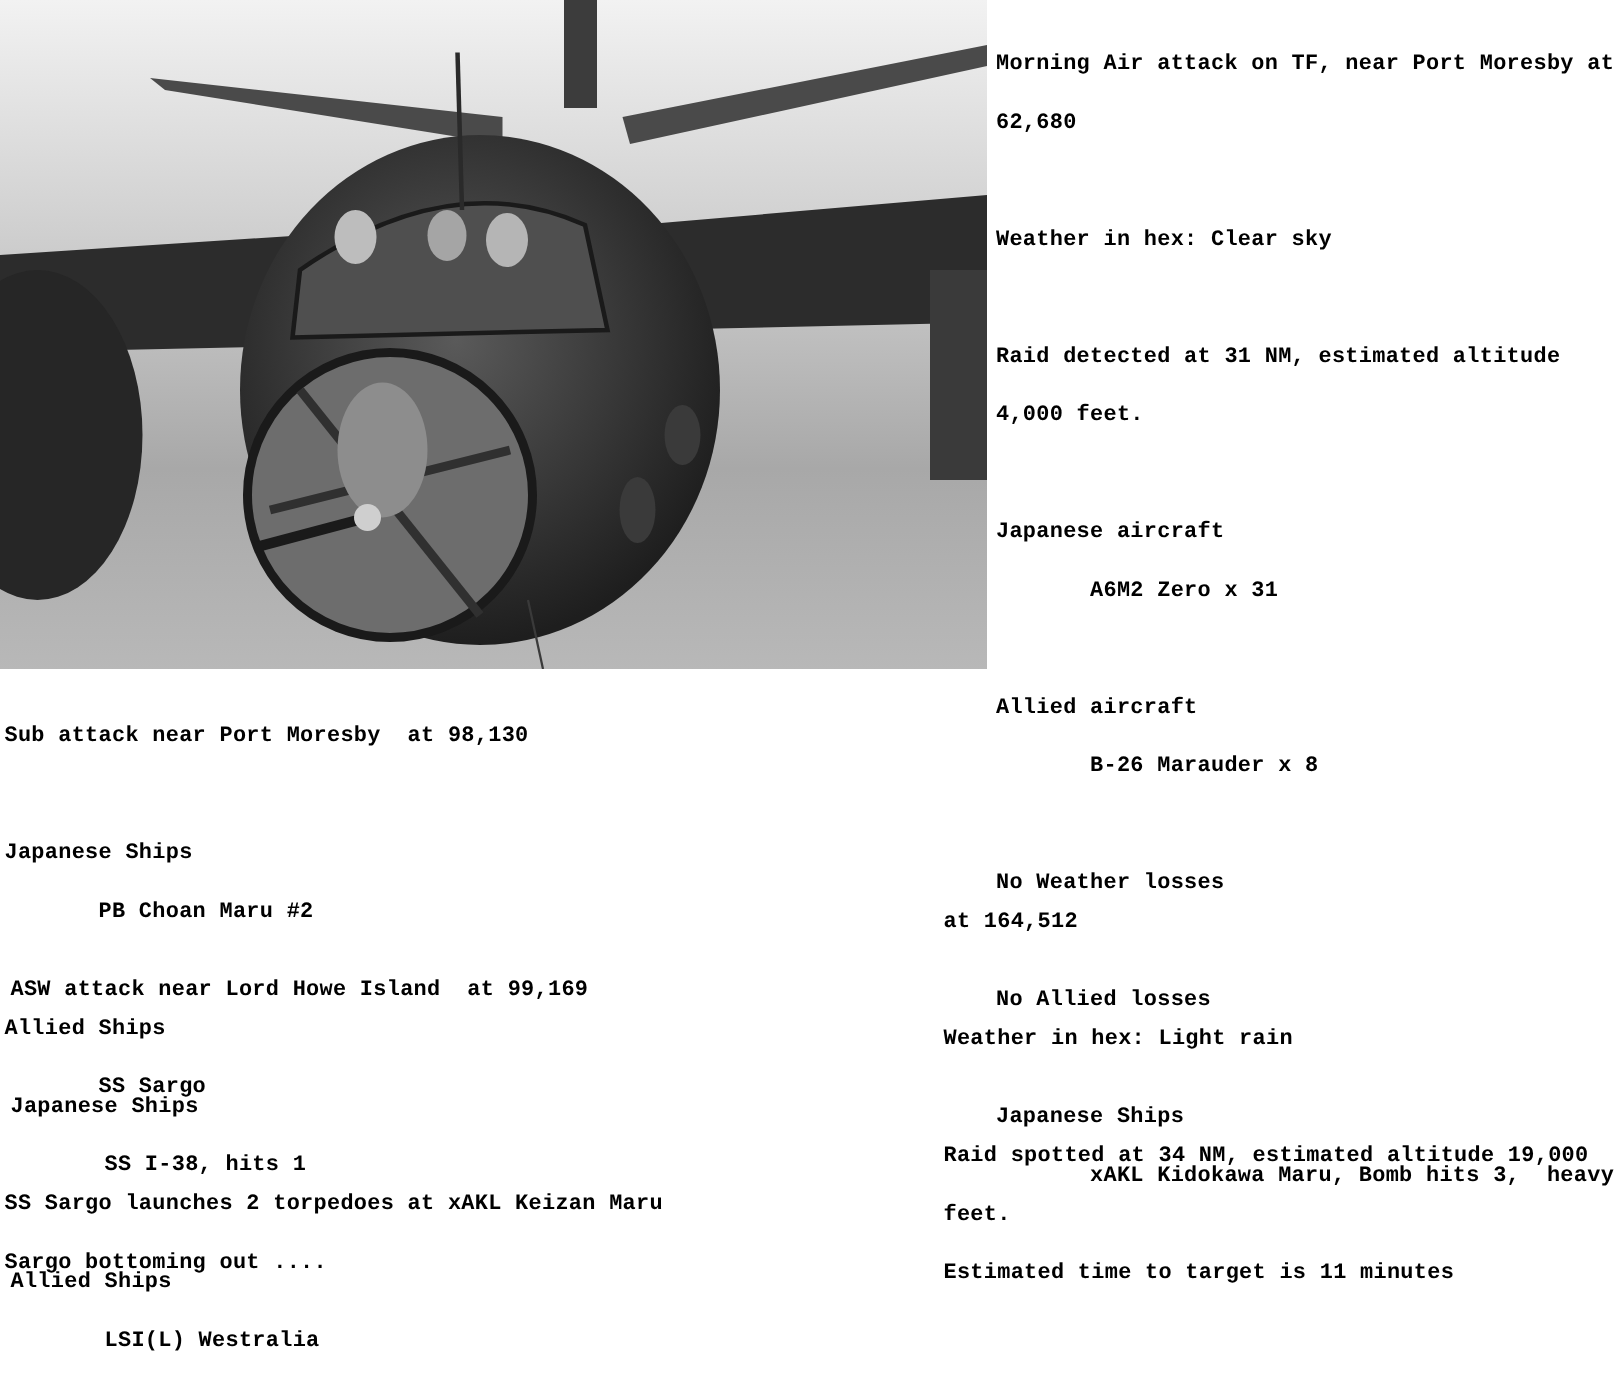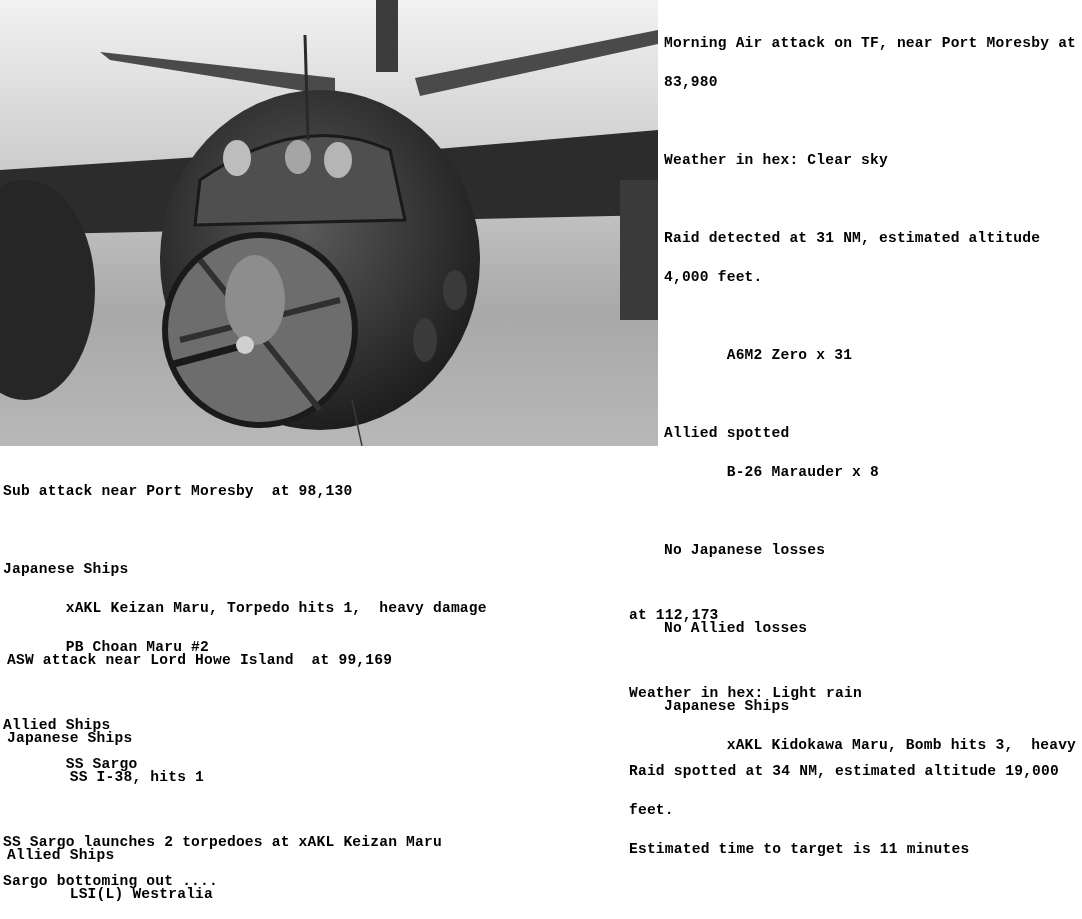--- a/index.html
+++ b/index.html
@@ -71,33 +71,34 @@
     <line x1="305" y1="35" x2="308" y2="140" stroke="#2a2a2a" stroke-width="3"></line>
     <line x1="352" y1="400" x2="362" y2="446" stroke="#3a3a3a" stroke-width="1.5"></line>
 
     <ellipse cx="455" cy="290" rx="12" ry="20" fill="#3a3a3a"></ellipse>
     <ellipse cx="425" cy="340" rx="12" ry="22" fill="#3a3a3a"></ellipse>
   </svg>
 </div>
 
 <div class="log" style="left:664px; top:11px;">
   <span class="line">Morning Air attack on TF, near Port Moresby at</span>
-  <span class="line">83,980</span>
+  <span class="line">62,680</span>
   <span class="gap"></span>
   <span class="line">Weather in hex: Clear sky</span>
   <span class="gap"></span>
   <span class="line">Raid detected at 31 NM, estimated altitude</span>
   <span class="line">4,000 feet.</span>
   <span class="gap"></span>
+  <span class="line">Japanese aircraft</span>
   <span class="line">       A6M2 Zero x 31</span>
   <span class="gap"></span>
-  <span class="line">Allied spotted</span>
+  <span class="line">Allied aircraft</span>
   <span class="line">       B-26 Marauder x 8</span>
   <span class="gap"></span>
-  <span class="line">No Japanese losses</span>
+  <span class="line">No Weather losses</span>
   <span class="gap"></span>
   <span class="line">No Allied losses</span>
   <span class="gap"></span>
   <span class="line">Japanese Ships</span>
   <span class="line">       xAKL Kidokawa Maru, Bomb hits 3,  heavy</span>
   <span class="gap"></span>
   
   
   
   
@@ -115,21 +116,20 @@
   
   
   
   
 </div>
 
 <div class="log" style="left:3px; top:459px;">
   <span class="line">Sub attack near Port Moresby  at 98,130</span>
   <span class="gap"></span>
   <span class="line">Japanese Ships</span>
-  <span class="line">       xAKL Keizan Maru, Torpedo hits 1,  heavy damage</span>
   <span class="line">       PB Choan Maru #2</span>
   <span class="gap"></span>
   <span class="line">Allied Ships</span>
   <span class="line">       SS Sargo</span>
   <span class="gap"></span>
   <span class="line">SS Sargo launches 2 torpedoes at xAKL Keizan Maru</span>
   <span class="line">Sargo bottoming out ....</span>
 </div>
 
 <div class="log" style="left:7px; top:628px;">
@@ -141,21 +141,21 @@
   <span class="line">Allied Ships</span>
   <span class="line">       LSI(L) Westralia</span>
   
   
   
   
   
 </div>
 
 <div class="log" style="left:629px; top:583px;">
-  <span class="line">at 112,173</span>
+  <span class="line">at 164,512</span>
   <span class="gap"></span>
   <span class="line">Weather in hex: Light rain</span>
   <span class="gap"></span>
   <span class="line">Raid spotted at 34 NM, estimated altitude 19,000</span>
   <span class="line">feet.</span>
   <span class="line">Estimated time to target is 11 minutes</span>
   <span class="gap"></span>
   
   
   

